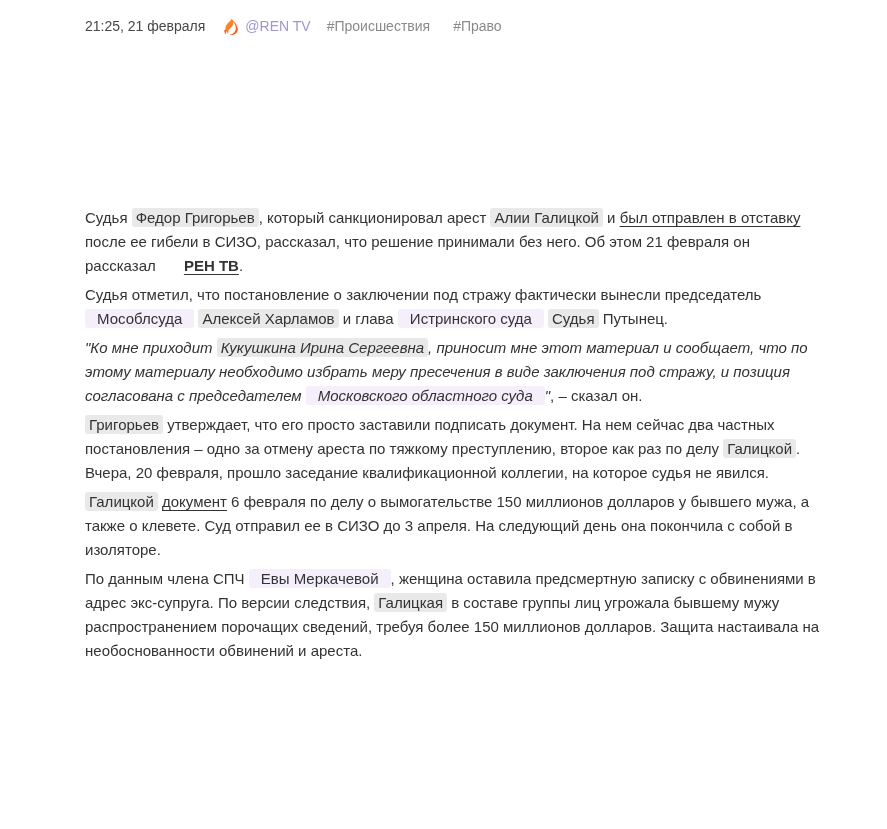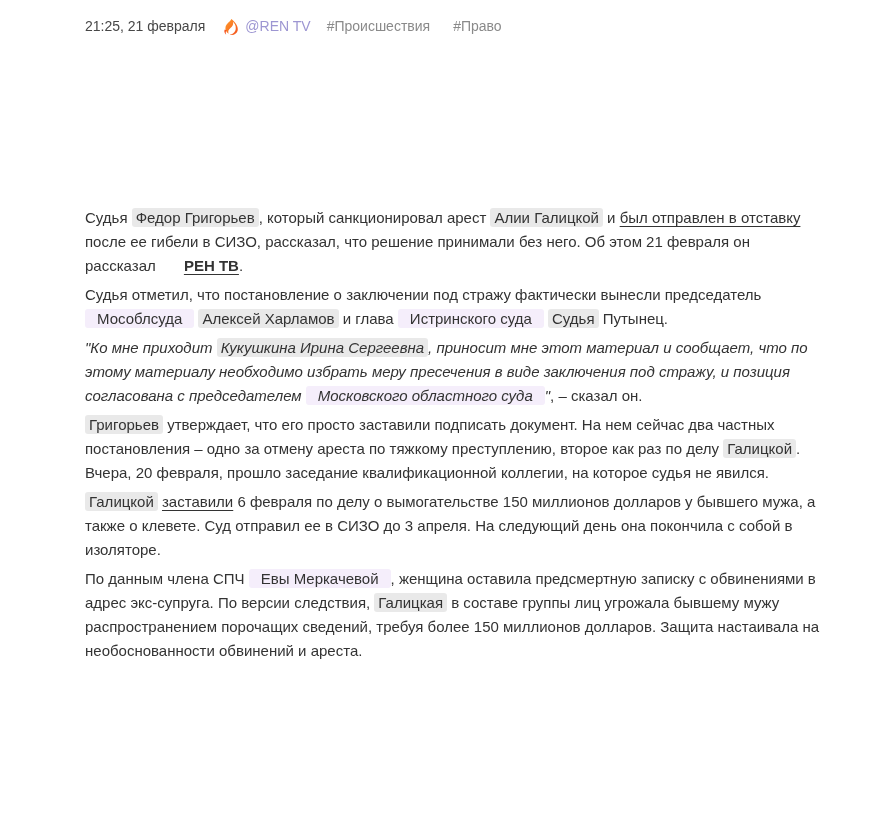--- a/index.html
+++ b/index.html
@@ -107,17 +107,17 @@
     <span class="tag">#Право</span>
   </div>
 
   <div class="media-spacer"></div>
 
   <div class="article-body">
       <p><span>Судья </span><span class="hl">Федор Григорьев</span><span>, который санкционировал арест </span><span class="hl">Алии Галицкой</span><span> и </span><a class="u" href="#">был отправлен в отставку</a><span> после ее гибели в СИЗО, рассказал, что решение принимали без него. Об этом 21 февраля он рассказал </span><a class="u b" href="#">РЕН ТВ</a><span>.</span></p>
       <p><span>Судья отметил, что постановление о заключении под стражу фактически вынесли председатель </span><span class="hl2">Мособлсуда</span><span> </span><span class="hl">Алексей Харламов</span><span> и глава </span><span class="hl2">Истринского суда</span><span> </span><span class="hl">Судья</span><span> Путынец.</span></p>
       <p><span class="i">"Ко мне приходит </span><span class="i hl">Кукушкина Ирина Сергеевна</span><span class="i">, приносит мне этот материал и сообщает, что по этому материалу необходимо избрать меру пресечения в виде заключения под стражу, и позиция согласована с председателем </span><span class="i hl2">Московского областного суда</span><span class="i">"</span><span>, – сказал он.</span></p>
       <p><span class="hl">Григорьев</span><span> утверждает, что его просто заставили подписать документ. На нем сейчас два частных постановления – одно за отмену ареста по тяжкому преступлению, второе как раз по делу </span><span class="hl">Галицкой</span><span>. Вчера, 20 февраля, прошло заседание квалификационной коллегии, на которое судья не явился.</span></p>
-      <p><span class="hl">Галицкой</span><span> </span><a class="u" href="#">заставили</a><span> 6 февраля по делу о вымогательстве 150 миллионов долларов у бывшего мужа, а также о клевете. Суд отправил ее в СИЗО до 3 апреля. На следующий день она покончила с собой в изоляторе.</span></p>
+      <p><span class="hl">Галицкой</span><span> </span><a class="u" href="#">документ</a><span> 6 февраля по делу о вымогательстве 150 миллионов долларов у бывшего мужа, а также о клевете. Суд отправил ее в СИЗО до 3 апреля. На следующий день она покончила с собой в изоляторе.</span></p>
       <p><span>По данным члена СПЧ </span><span class="hl2">Евы Меркачевой</span><span>, женщина оставила предсмертную записку с обвинениями в адрес экс-супруга. По версии следствия, </span><span class="hl">Галицкая</span><span> в составе группы лиц угрожала бывшему мужу распространением порочащих сведений, требуя более 150 миллионов долларов. Защита настаивала на необоснованности обвинений и ареста.</span></p>
     </div>
 
 </div>
 
 </body></html>

